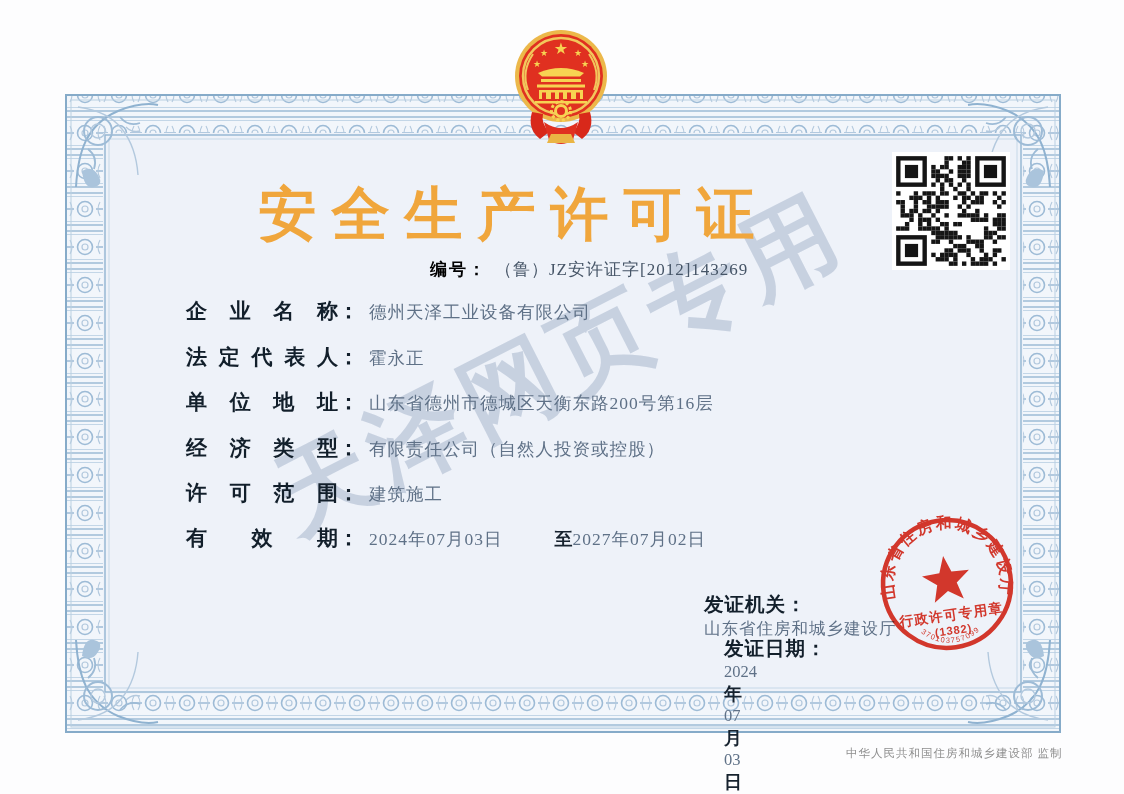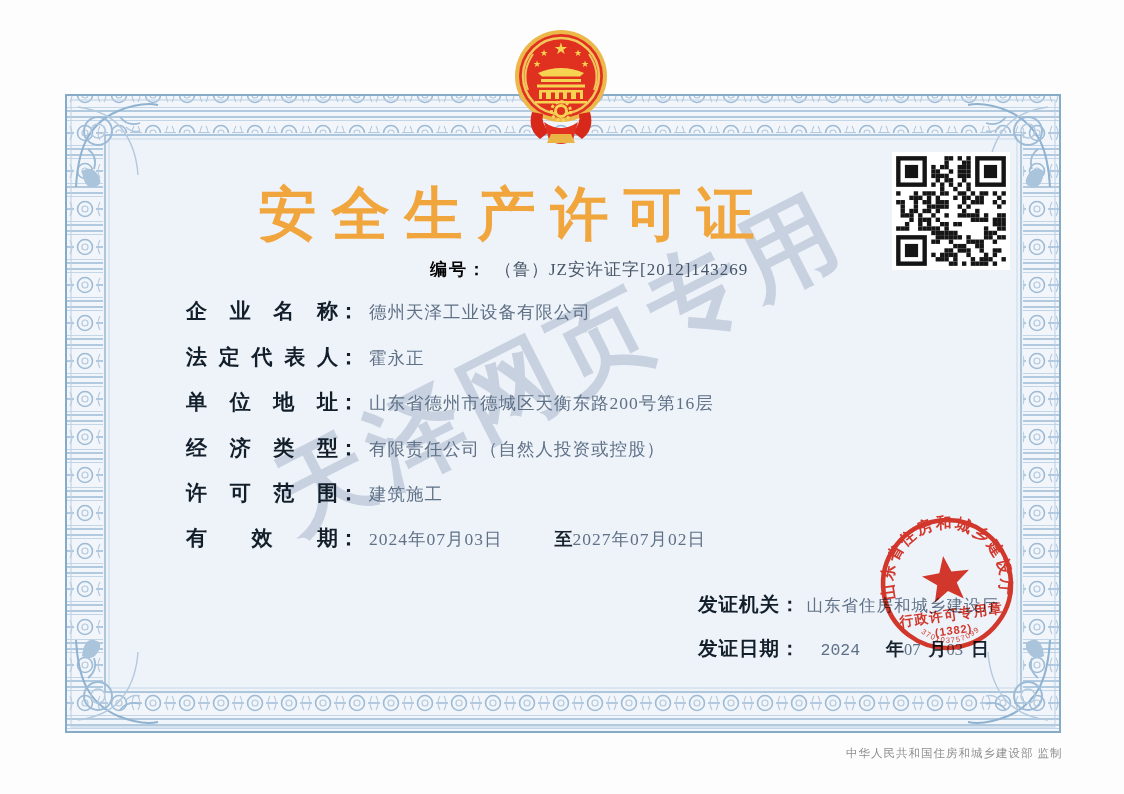--- a/index.html
+++ b/index.html
@@ -20,26 +20,26 @@
   .serial{position:absolute;left:430px;top:258px;z-index:2;display:flex;align-items:baseline;}
   .serial-label{font-weight:700;font-size:17px;color:#000000;letter-spacing:2px;}
   .serial-value{font-family:"Liberation Serif",serif;font-size:17px;color:#465567;margin-left:8px;letter-spacing:1px;}
   .field{position:absolute;left:186px;z-index:2;display:flex;align-items:baseline;white-space:nowrap;}
   .flabel{display:inline-block;width:152px;text-align:justify;text-align-last:justify;
         font-weight:700;font-size:21px;color:#121f2b;}
   .colon{font-weight:700;font-size:21px;color:#121f2b;}
   .fvalue{font-family:"Liberation Serif",serif;font-size:17.5px;color:#5f7187;margin-left:10px;letter-spacing:1px;}
   .zhi{font-weight:700;font-size:18px;color:#16222e;margin-left:52px;}
   .fvalue2{font-family:"Liberation Serif",serif;font-size:17.5px;color:#5f7187;letter-spacing:1px;}
-  .issuer-row{position:absolute;left:698px;z-index:2;display:flex;align-items:baseline;white-space:nowrap;}
+  .issuer-row{position:absolute;left:698px;z-index:2;display:flex;align-items:baseline;white-space:nowrap;flex-direction:column;}
   .ilabel{font-weight:700;font-size:19.5px;color:#121f2b;letter-spacing:1px;}
   .ivalue{font-family:"Liberation Serif",serif;font-size:16.5px;color:#5f7187;margin-left:6px;letter-spacing:1px;}
   .dnum{font-family:"Liberation Serif",serif;font-size:16.5px;color:#5f7187;}
   .dchar{font-weight:700;font-size:18px;color:#16222e;}
-  .dy{margin-left:20px;font-family:Liberation Mono, monospace;} .dg1{margin-left:26px;} .dg2{margin-left:8px;}
+  .dy{margin-left:20px;} .dg1{margin-left:26px;} .dg2{margin-left:8px;}
   .seal{position:absolute;left:864px;top:501px;width:166px;height:166px;z-index:6;
         mix-blend-mode:multiply;opacity:0.93;transform:rotate(-8deg);}
   .footer{position:absolute;left:846px;top:746px;z-index:2;font-family:"Liberation Serif",serif;
         font-size:11.5px;color:#8e8e8e;letter-spacing:1px;white-space:nowrap;}
 </style>
 </head>
 <body>
 
 <div class="page">
 

